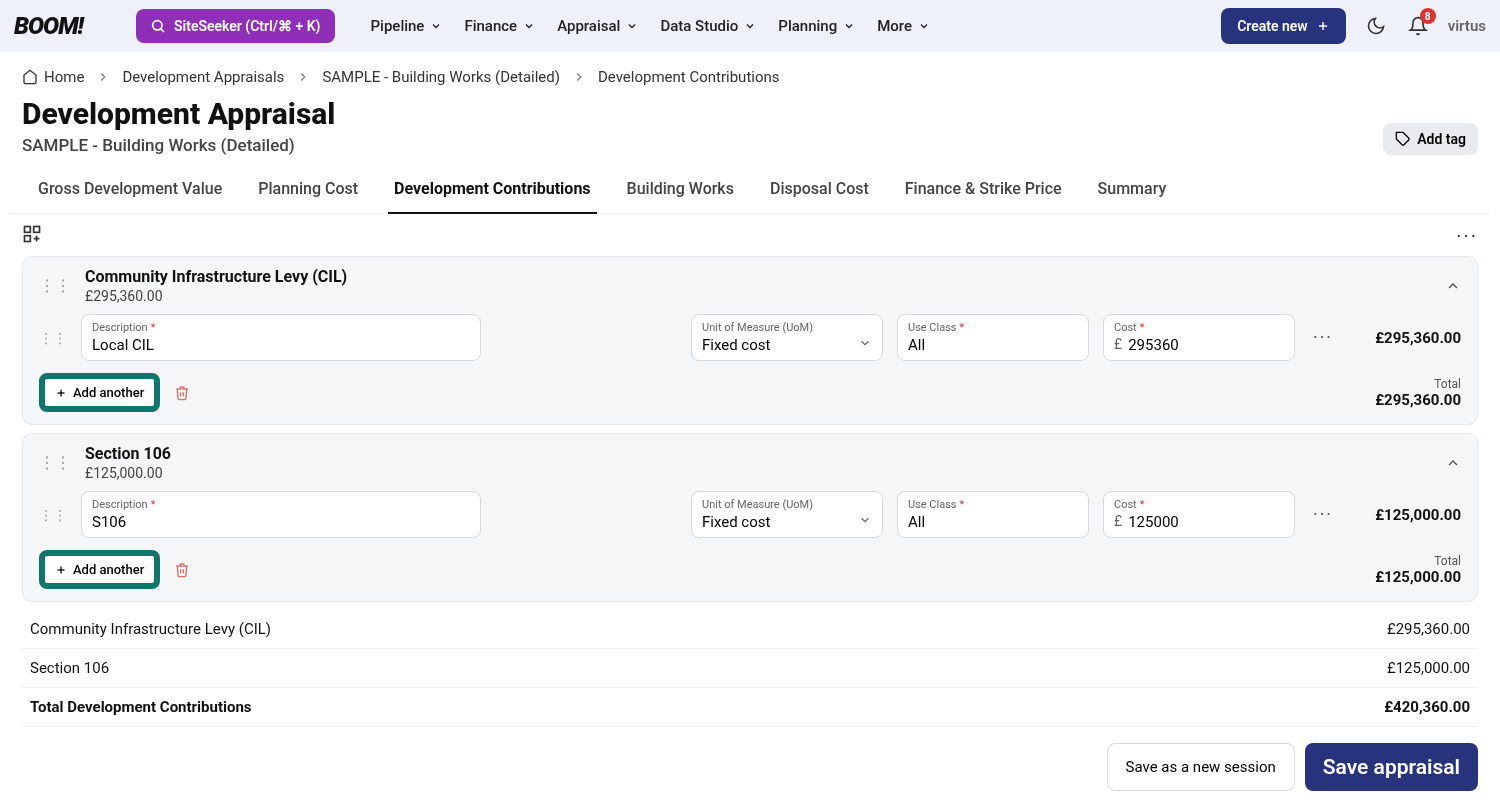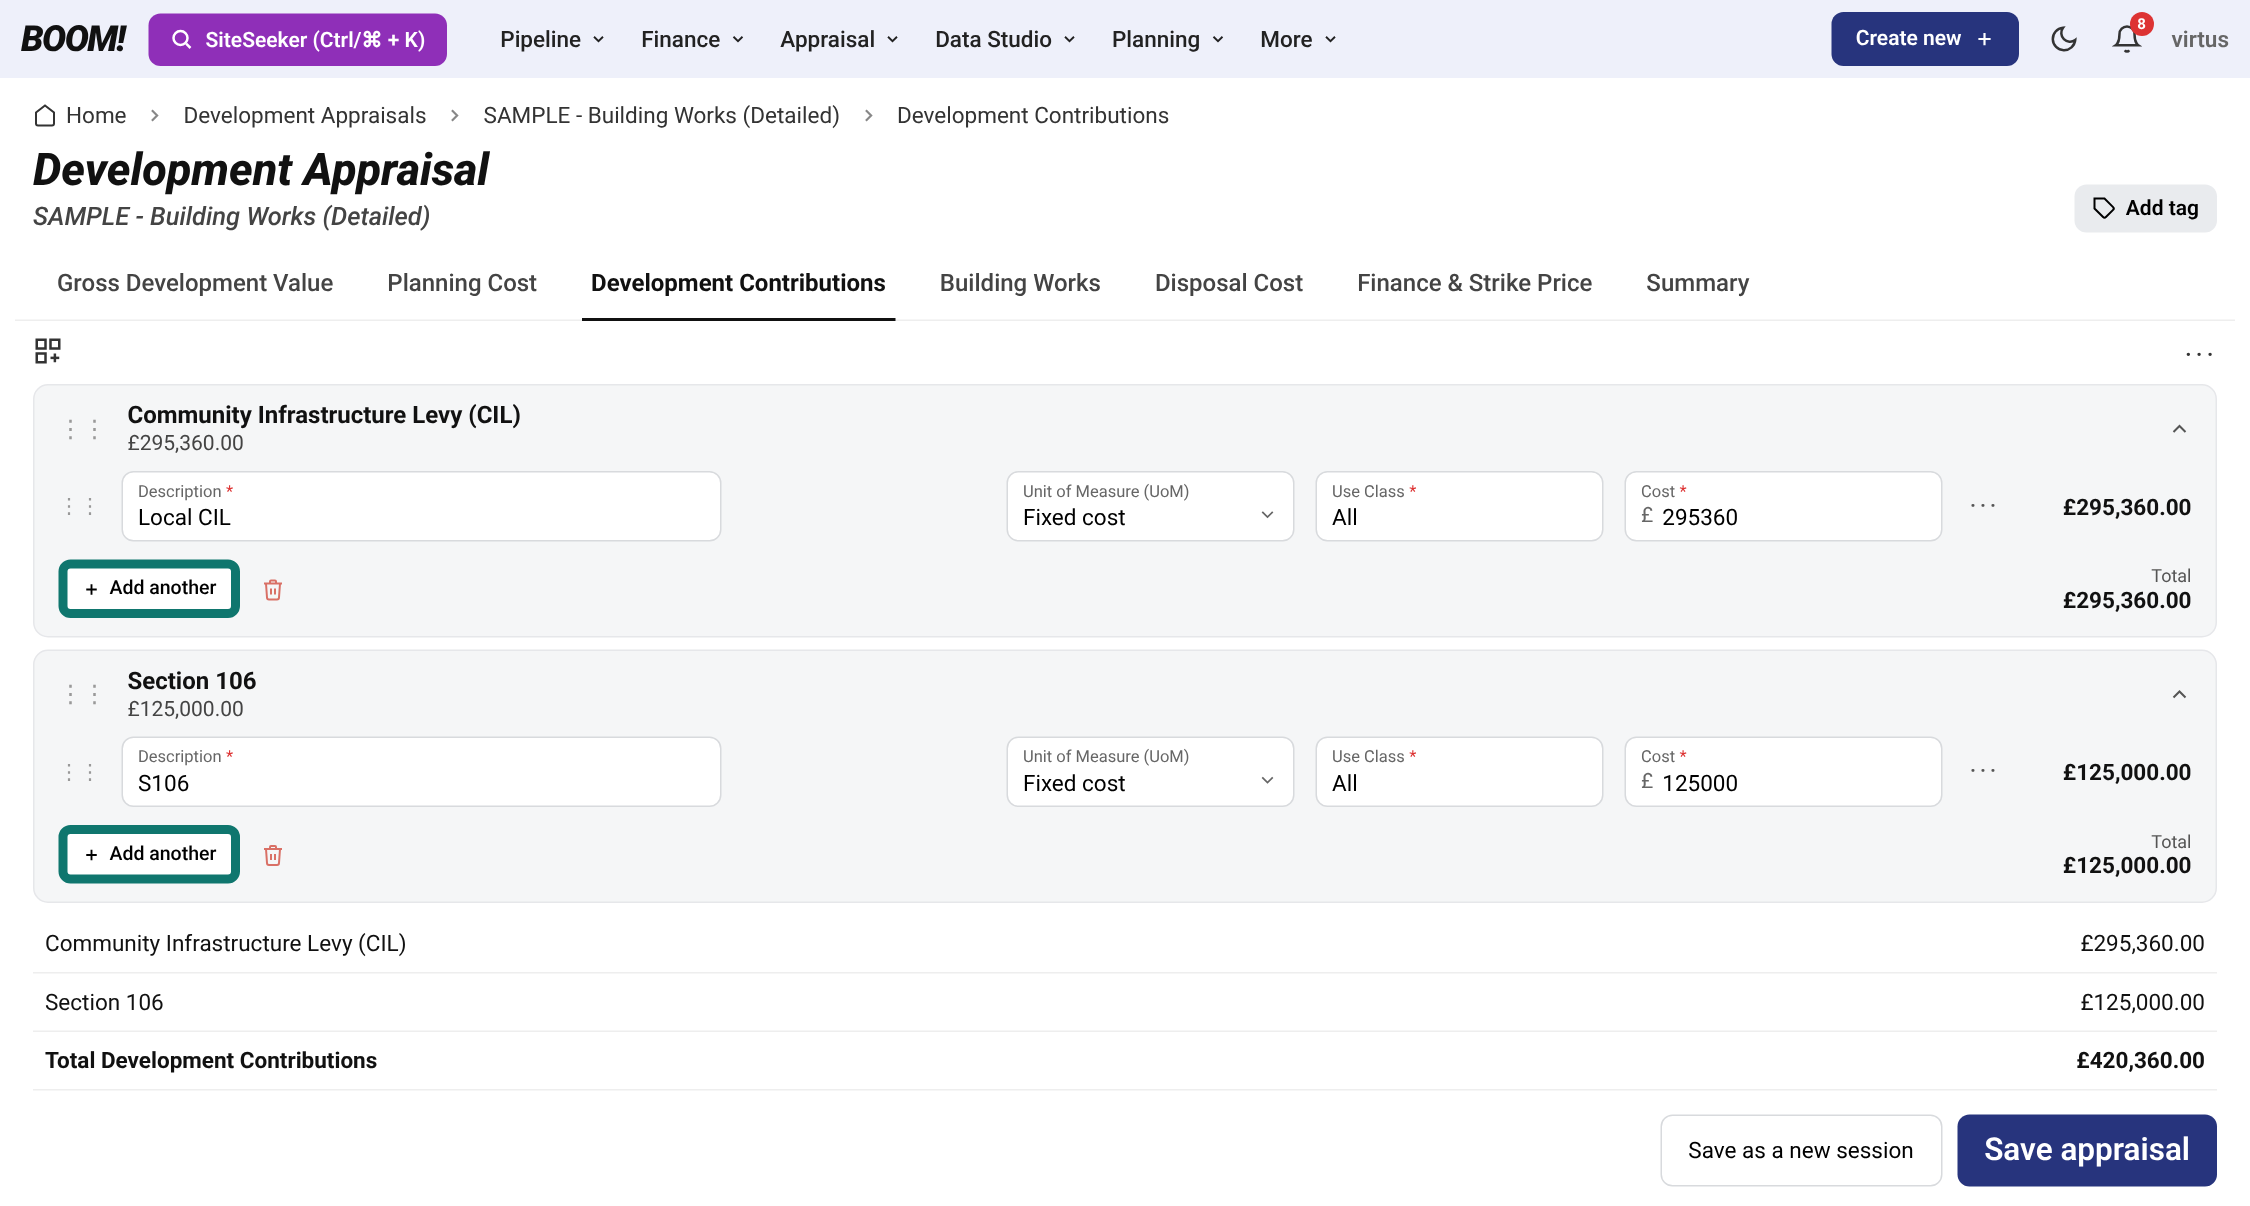--- a/index.html
+++ b/index.html
@@ -1,38 +1,38 @@
 <!DOCTYPE html>
 <html><head>
 <meta charset="utf-8">
 <style>
 * { box-sizing: border-box; margin: 0; padding: 0; font-family: -apple-system, BlinkMacSystemFont, "Segoe UI", Roboto, Helvetica, Arial, sans-serif; }
 body { width: 1500px; height: 804px; background: #fff; color: #111; overflow: hidden; }
 
 
 .topbar { height: 52px; background: #eef0fa; display: flex; align-items: center; padding: 0 14px; gap: 16px; }
 .logo { font-weight: 900; font-size: 24px; font-style: italic; letter-spacing: -1px; }
-.siteseeker-btn { background: #8f2fb8; color: #fff; border: none; border-radius: 8px; padding: 9px 14px; font-size: 14px; font-weight: 600; display: flex; align-items: center; gap: 8px; cursor: pointer; }
+.siteseeker-btn { background: #8f2fb8; color: #fff; border: none; border-radius: 8px; padding: 9px 14px; font-size: 14px; font-weight: 600; display: flex; align-items: center; gap: 8px; cursor: pointer; margin-left: 37px; }
 .nav-items { display: flex; gap: 22px; margin-left: 20px; }
 .nav-item { display: flex; align-items: center; gap: 6px; font-size: 15px; font-weight: 500; color: #222; cursor: pointer; }
 .topbar-right { margin-left: auto; display: flex; align-items: center; gap: 18px; }
 .create-btn { background: #27347d; color: #fff; border: none; border-radius: 8px; padding: 10px 16px; font-size: 14px; font-weight: 600; display: flex; align-items: center; gap: 8px; cursor: pointer; }
 .icon-btn { width: 24px; height: 24px; display: flex; align-items: center; justify-content: center; cursor: pointer; position: relative; color: #333; }
 .badge { position: absolute; top: -6px; right: -6px; background: #d33; color: #fff; font-size: 10px; font-weight: 700; border-radius: 999px; min-width: 16px; height: 16px; display: flex; align-items: center; justify-content: center; padding: 0 2px; }
 .user-label { font-size: 15px; color: #666; font-weight: 600; }
 
 
 .breadcrumb { display: flex; align-items: center; gap: 12px; padding: 16px 22px 4px; font-size: 15px; color: #333; }
 .crumb { display: flex; align-items: center; gap: 6px; cursor: pointer; }
 .crumb:last-child { cursor: default; }
 .chev { color: #888; }
 
 
 .page-header { padding: 6px 22px 4px; display: flex; align-items: flex-end; justify-content: space-between; }
-.title-block { display: flex; flex-direction: column; gap: 4px; font-style: italic; }
+.title-block { display: flex; flex-direction: column; gap: 4px; }
 .page-title { font-size: 30px; font-weight: 800; }
 .page-sub { font-size: 17px; color: #444; font-weight: 500; }
 .add-tag-btn { background: #e9ebee; border: none; border-radius: 8px; padding: 8px 12px; font-size: 14px; font-weight: 600; display: flex; align-items: center; gap: 6px; cursor: pointer; }
 
 
 .tabs { display: flex; gap: 24px; padding: 14px 22px 0; border-bottom: 1px solid #eee; margin: 0 10px; }
 .tab { padding: 6px 6px 14px; font-size: 16px; font-weight: 500; color: #444; cursor: pointer; }
 .tab.active { color: #111; font-weight: 700; border-bottom: 2px solid #111; margin-bottom: -1px; }
 
 
@@ -52,21 +52,21 @@
 .row { display: flex; align-items: flex-end; gap: 14px; margin-top: 10px; }
 .row-drag { color: #999; cursor: grab; align-self: center; font-size: 14px; }
 .field { display: flex; flex-direction: column; background: #fff; border: 1px solid #d8dadd; border-radius: 8px; padding: 6px 10px 6px; }
 .field-label { font-size: 11px; color: #666; display: flex; gap: 3px; }
 .req-star { color: #d33; }
 .field-input { border: none; outline: none; font-size: 15px; padding-top: 2px; background: transparent; width: 100%; }
 .field.desc { width: 400px; }
 .spacer { flex: 1; }
 .field.uom { width: 192px; position: relative; }
 .field.useclass { width: 192px; }
-.field.cost { width: 212px; display: flex; flex-direction: column; }
+.field.cost { width: 192px; display: flex; flex-direction: column; }
 .cost-inner { display: flex; align-items: center; gap: 6px; }
 .cost-currency { font-size: 14px; color: #666; }
 .select-chev { position: absolute; right: 10px; bottom: 10px; color: #666; pointer-events: none; }
 .row-more { cursor: pointer; color: #555; align-self: center; font-size: 18px; letter-spacing: 2px; width: 28px; text-align: center; }
 .row-total { width: 110px; text-align: right; font-size: 15px; font-weight: 700; align-self: center; }
 
 .group-footer { display: flex; align-items: center; margin-top: 12px; gap: 14px; }
 .add-another-btn { background: #fff; border: 6px solid #0f766e; border-radius: 8px; padding: 6px 10px; font-size: 13px; font-weight: 500; display: flex; align-items: center; gap: 6px; cursor: pointer; }
 .trash-btn { cursor: pointer; color: #d97066; }
 .group-total { margin-left: auto; text-align: right; }

